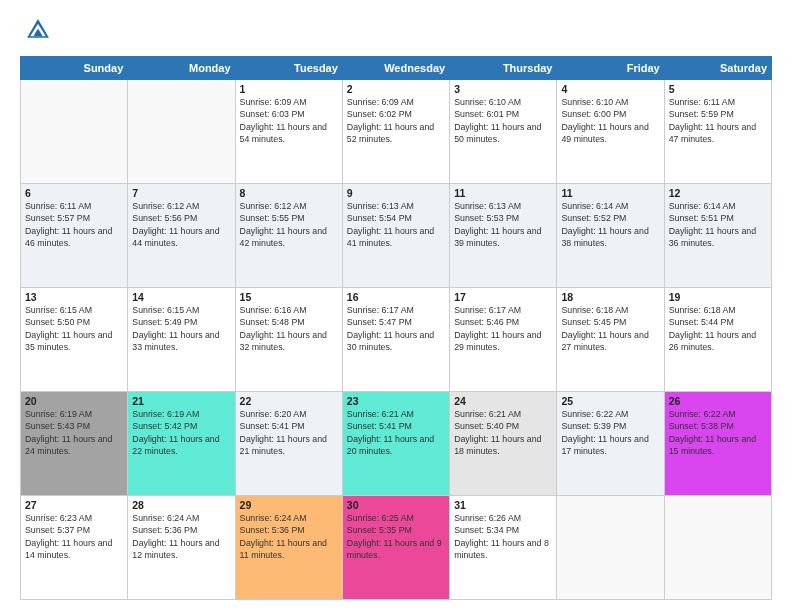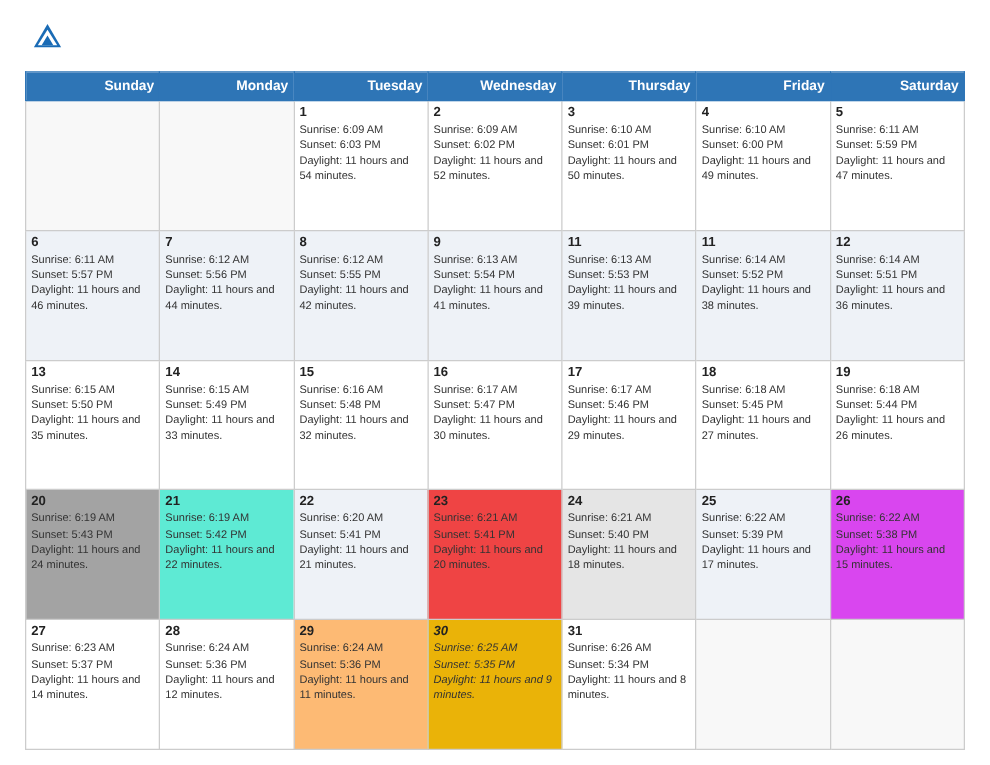--- a/index.html
+++ b/index.html
@@ -230,21 +230,21 @@
             <div class="day-info">Sunrise: 6:19 AM<br>Sunset: 5:43 PM<br>Daylight: 11 hours and 24 minutes.</div>
           </td>
           <td style="background: #5eead4;">
             <span class="day-num">21</span>
             <div class="day-info">Sunrise: 6:19 AM<br>Sunset: 5:42 PM<br>Daylight: 11 hours and 22 minutes.</div>
           </td>
           <td style="background: rgb(238, 242, 247);">
             <span class="day-num">22</span>
             <div class="day-info">Sunrise: 6:20 AM<br>Sunset: 5:41 PM<br>Daylight: 11 hours and 21 minutes.</div>
           </td>
-          <td style="background: #ef4444;">
+          <td style="background: #5eead4;">
             <span class="day-num">23</span>
             <div class="day-info">Sunrise: 6:21 AM<br>Sunset: 5:41 PM<br>Daylight: 11 hours and 20 minutes.</div>
           </td>
           <td style="background: #e5e5e5;">
             <span class="day-num">24</span>
             <div class="day-info">Sunrise: 6:21 AM<br>Sunset: 5:40 PM<br>Daylight: 11 hours and 18 minutes.</div>
           </td>
           <td style="background: rgb(238, 242, 247);">
             <span class="day-num">25</span>
             <div class="day-info">Sunrise: 6:22 AM<br>Sunset: 5:39 PM<br>Daylight: 11 hours and 17 minutes.</div>
@@ -260,21 +260,21 @@
             <div class="day-info">Sunrise: 6:23 AM<br>Sunset: 5:37 PM<br>Daylight: 11 hours and 14 minutes.</div>
           </td>
           <td style="background: rgb(255, 255, 255);">
             <span class="day-num">28</span>
             <div class="day-info">Sunrise: 6:24 AM<br>Sunset: 5:36 PM<br>Daylight: 11 hours and 12 minutes.</div>
           </td>
           <td style="background: #fdba74;">
             <span class="day-num">29</span>
             <div class="day-info">Sunrise: 6:24 AM<br>Sunset: 5:36 PM<br>Daylight: 11 hours and 11 minutes.</div>
           </td>
-          <td style="background: #eab308; font-style: italic;">
+          <td style="background: #ec4899;">
             <span class="day-num">30</span>
             <div class="day-info">Sunrise: 6:25 AM<br>Sunset: 5:35 PM<br>Daylight: 11 hours and 9 minutes.</div>
           </td>
           <td style="background: rgb(255, 255, 255);">
             <span class="day-num">31</span>
             <div class="day-info">Sunrise: 6:26 AM<br>Sunset: 5:34 PM<br>Daylight: 11 hours and 8 minutes.</div>
           </td>
           <td class="empty"></td>
           <td class="empty"></td>
         </tr>

